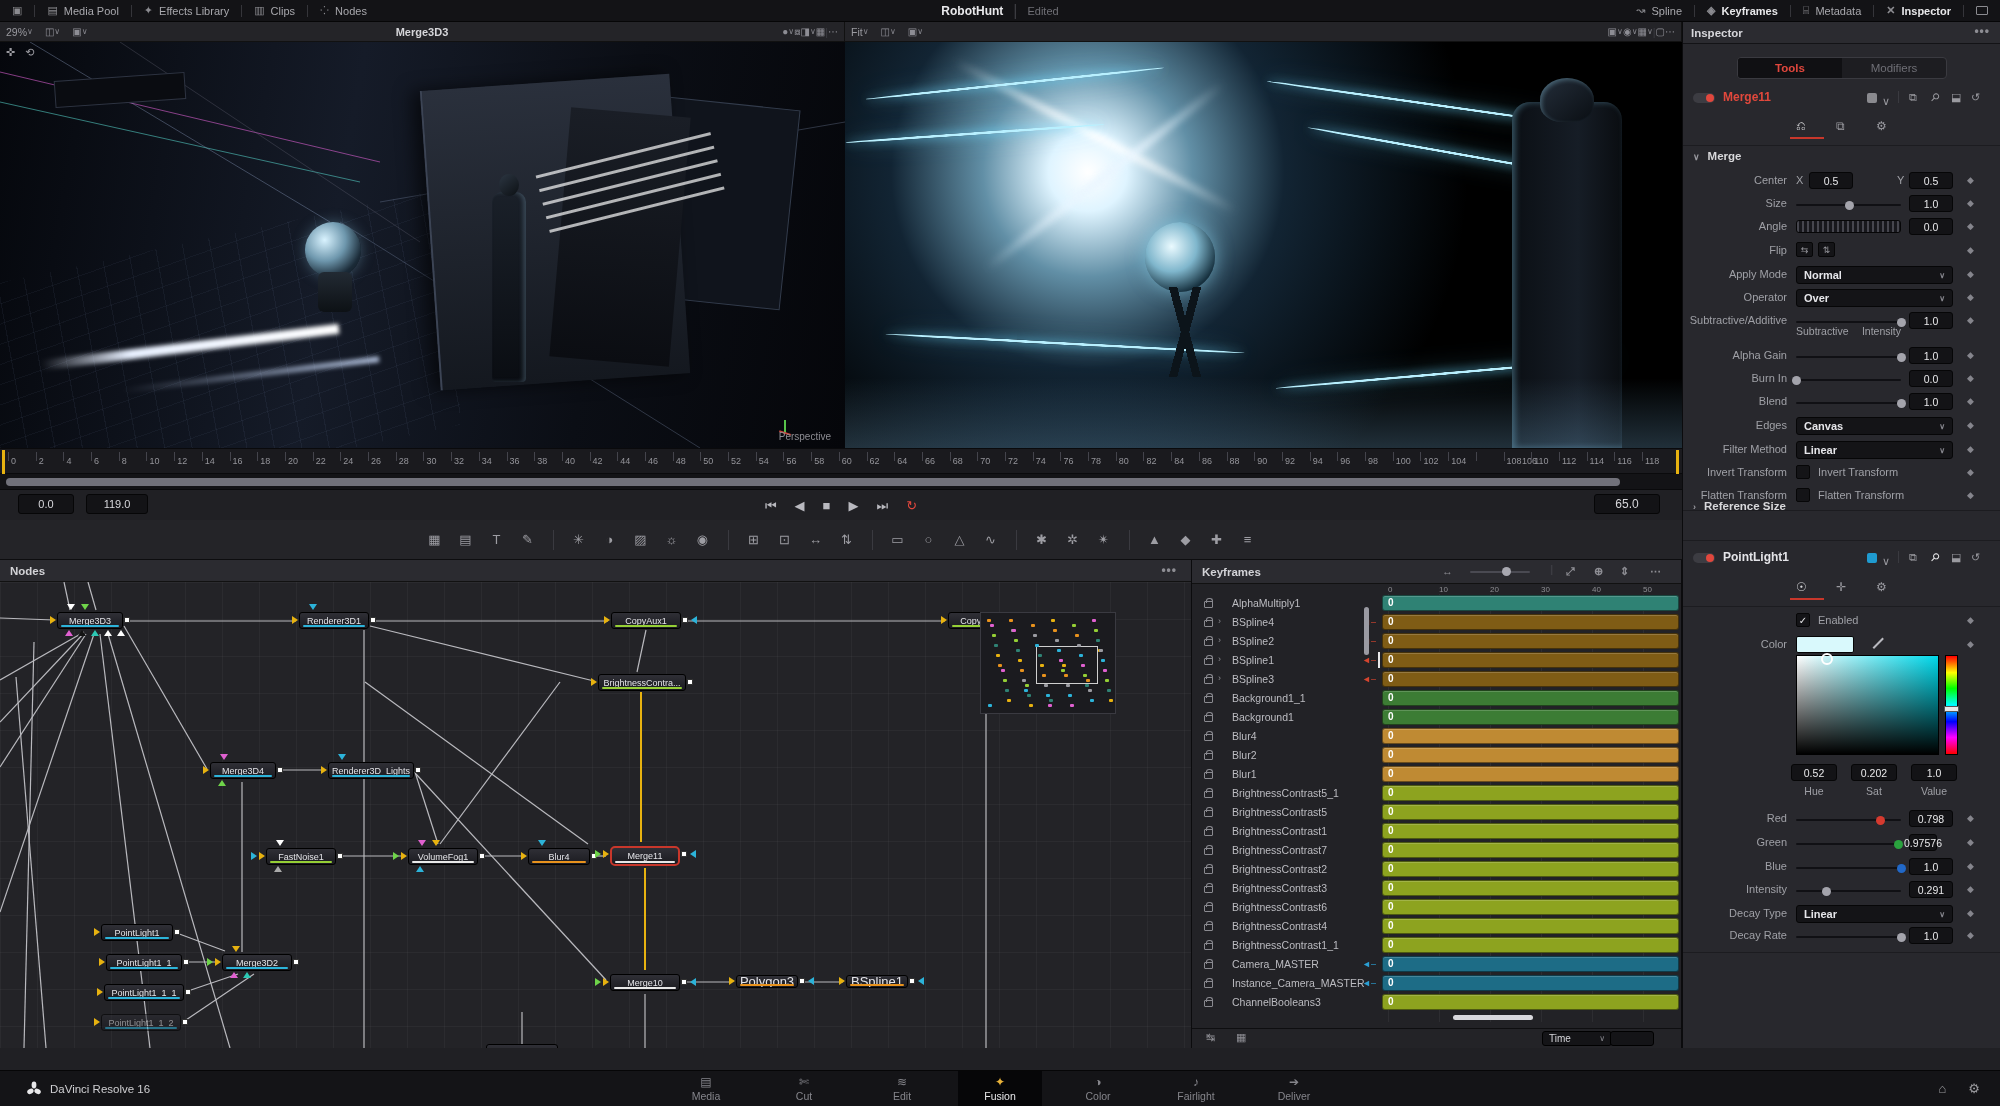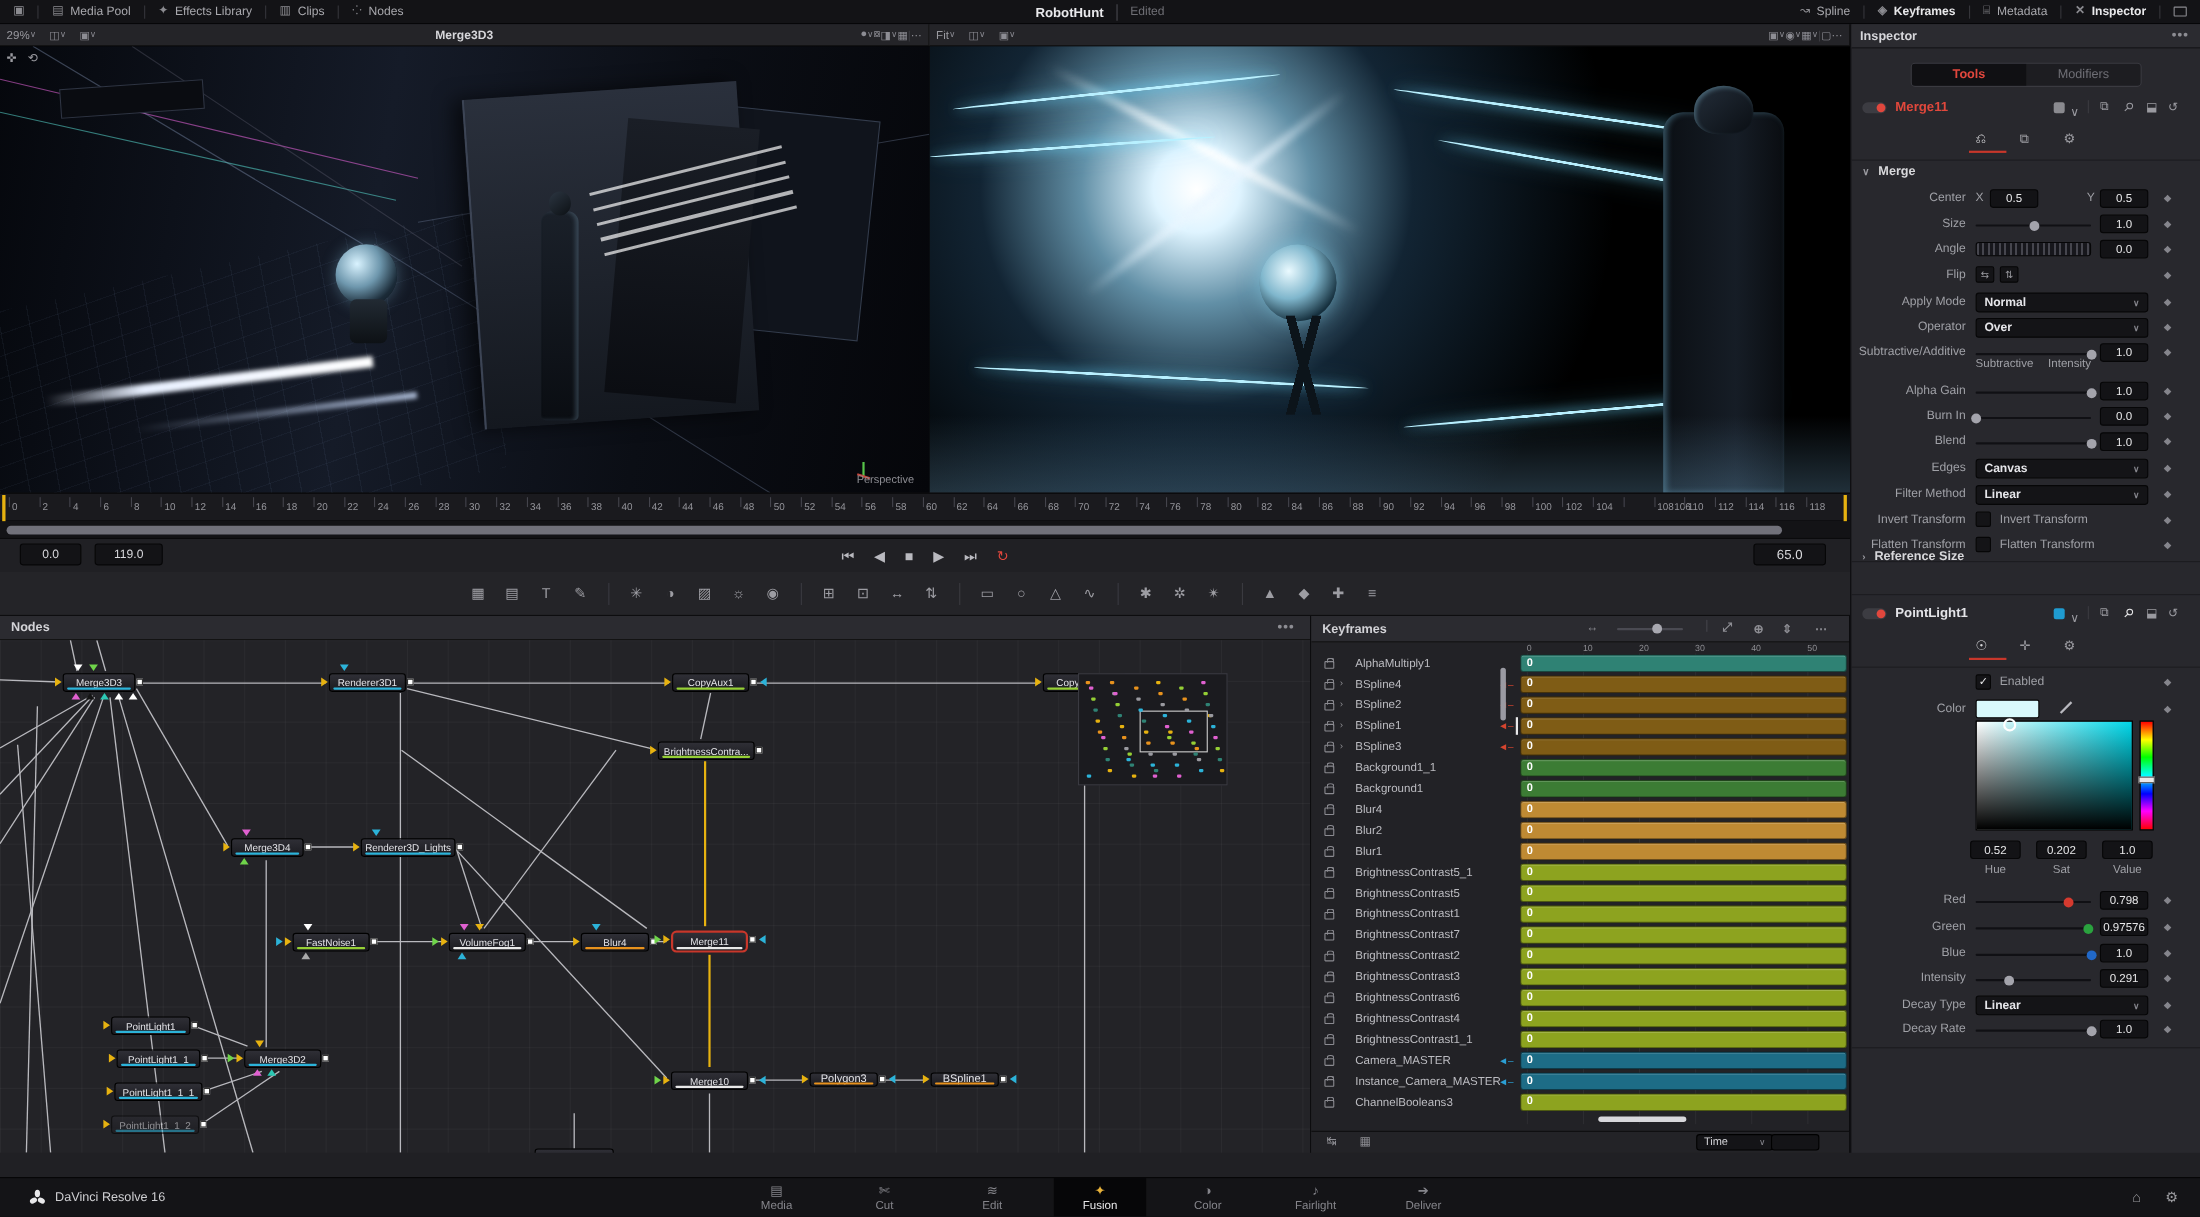--- a/index.html
+++ b/index.html
@@ -73,21 +73,21 @@
   
   #nodes-panel{left:0;top:560px;width:1192px;height:488px;background:#232327;border-right:1px solid #0b0b0d;overflow:hidden}
   #nodes-header{position:absolute;left:0;top:0;width:100%;height:22px;background:#2b2b30;border-bottom:1px solid #111;display:flex;align-items:center;padding:0 10px;font-size:11.5px;font-weight:bold;color:#d3d3d7}
   #nodes-menu{position:absolute;right:14px;top:3px;font-size:12px;color:#8d8d93;letter-spacing:1px}
   #graph{position:absolute;left:0;top:22px;width:1192px;height:466px;
     background-image:linear-gradient(rgba(255,255,255,.035) 1px,transparent 1px),linear-gradient(90deg,rgba(255,255,255,.035) 1px,transparent 1px);background-size:37px 37px}
   .node{position:absolute;height:17px;background:linear-gradient(#2f2f36,#1b1b20);border:1px solid #000;border-radius:3px;display:flex;align-items:center;justify-content:center;font-size:9px;color:#e4e4e8;white-space:nowrap;overflow:hidden}
   .node .ul{position:absolute;left:3px;right:3px;bottom:1px;height:2px;border-radius:1px}
   .node.sel{border:2px solid #c8372b;height:20px;border-radius:5px}
   .node.dim{opacity:.55}
-  .node.small{height:13px;font-size:10px}
+  .node.small{height:13px;font-size:13px}
   .nmark{position:absolute;width:0;height:0}
   .nsq{position:absolute;width:6px;height:6px;background:#fff;border:1px solid #333}
   #minimap{position:absolute;left:980px;top:30px;width:136px;height:102px;background:#1b1b1f;border:1px solid #3a3a41;z-index:5}
   #minimap-view{position:absolute;left:55px;top:33px;width:62px;height:38px;border:1px solid #cfcfcf}
   .mdot{position:absolute;width:4px;height:3px;border-radius:1px}
   
   #kf-panel{left:1192px;top:560px;width:490px;height:488px;background:#222226;overflow:hidden;border-right:1px solid #0b0b0d}
   #kf-header{position:absolute;left:0;top:0;width:100%;height:24px;background:#2b2b30;border-bottom:1px solid #111;display:flex;align-items:center;padding:0 10px;font-size:11.5px;font-weight:bold;color:#d3d3d7}
   .kf-hico{position:absolute;top:5px;font-size:11px;color:#8d8d93}
   .kf-slider{position:absolute;top:11px;width:60px;height:2px;background:#4a4a52;border-radius:1px}
@@ -1092,21 +1092,21 @@
             <div class="iknob" style="left: 80px; background: rgb(213, 58, 47);"></div>
           </div>
           <div class="ibox" style="left: 226px; width: 44px;">0.798</div>
           <div class="idia">◆</div>
         </div>
         <div class="irow" style="top: 812px;">
           <div class="ilabel">Green</div>
           <div class="itrack">
             <div class="iknob" style="left: 97.85px; background: rgb(42, 162, 62);"></div>
           </div>
-          <div class="ibox" style="left: 226px; width: 44px; text-align: center;">0.97576</div>
+          <div class="ibox" style="left: 226px; width: 28px; text-align: center;">0.97576</div>
           <div class="idia">◆</div>
         </div>
         <div class="irow" style="top: 836px;">
           <div class="ilabel">Blue</div>
           <div class="itrack">
             <div class="iknob" style="left: 101px; background: rgb(33, 104, 200);"></div>
           </div>
           <div class="ibox" style="left: 226px; width: 44px;">1.0</div>
           <div class="idia">◆</div>
         </div>

